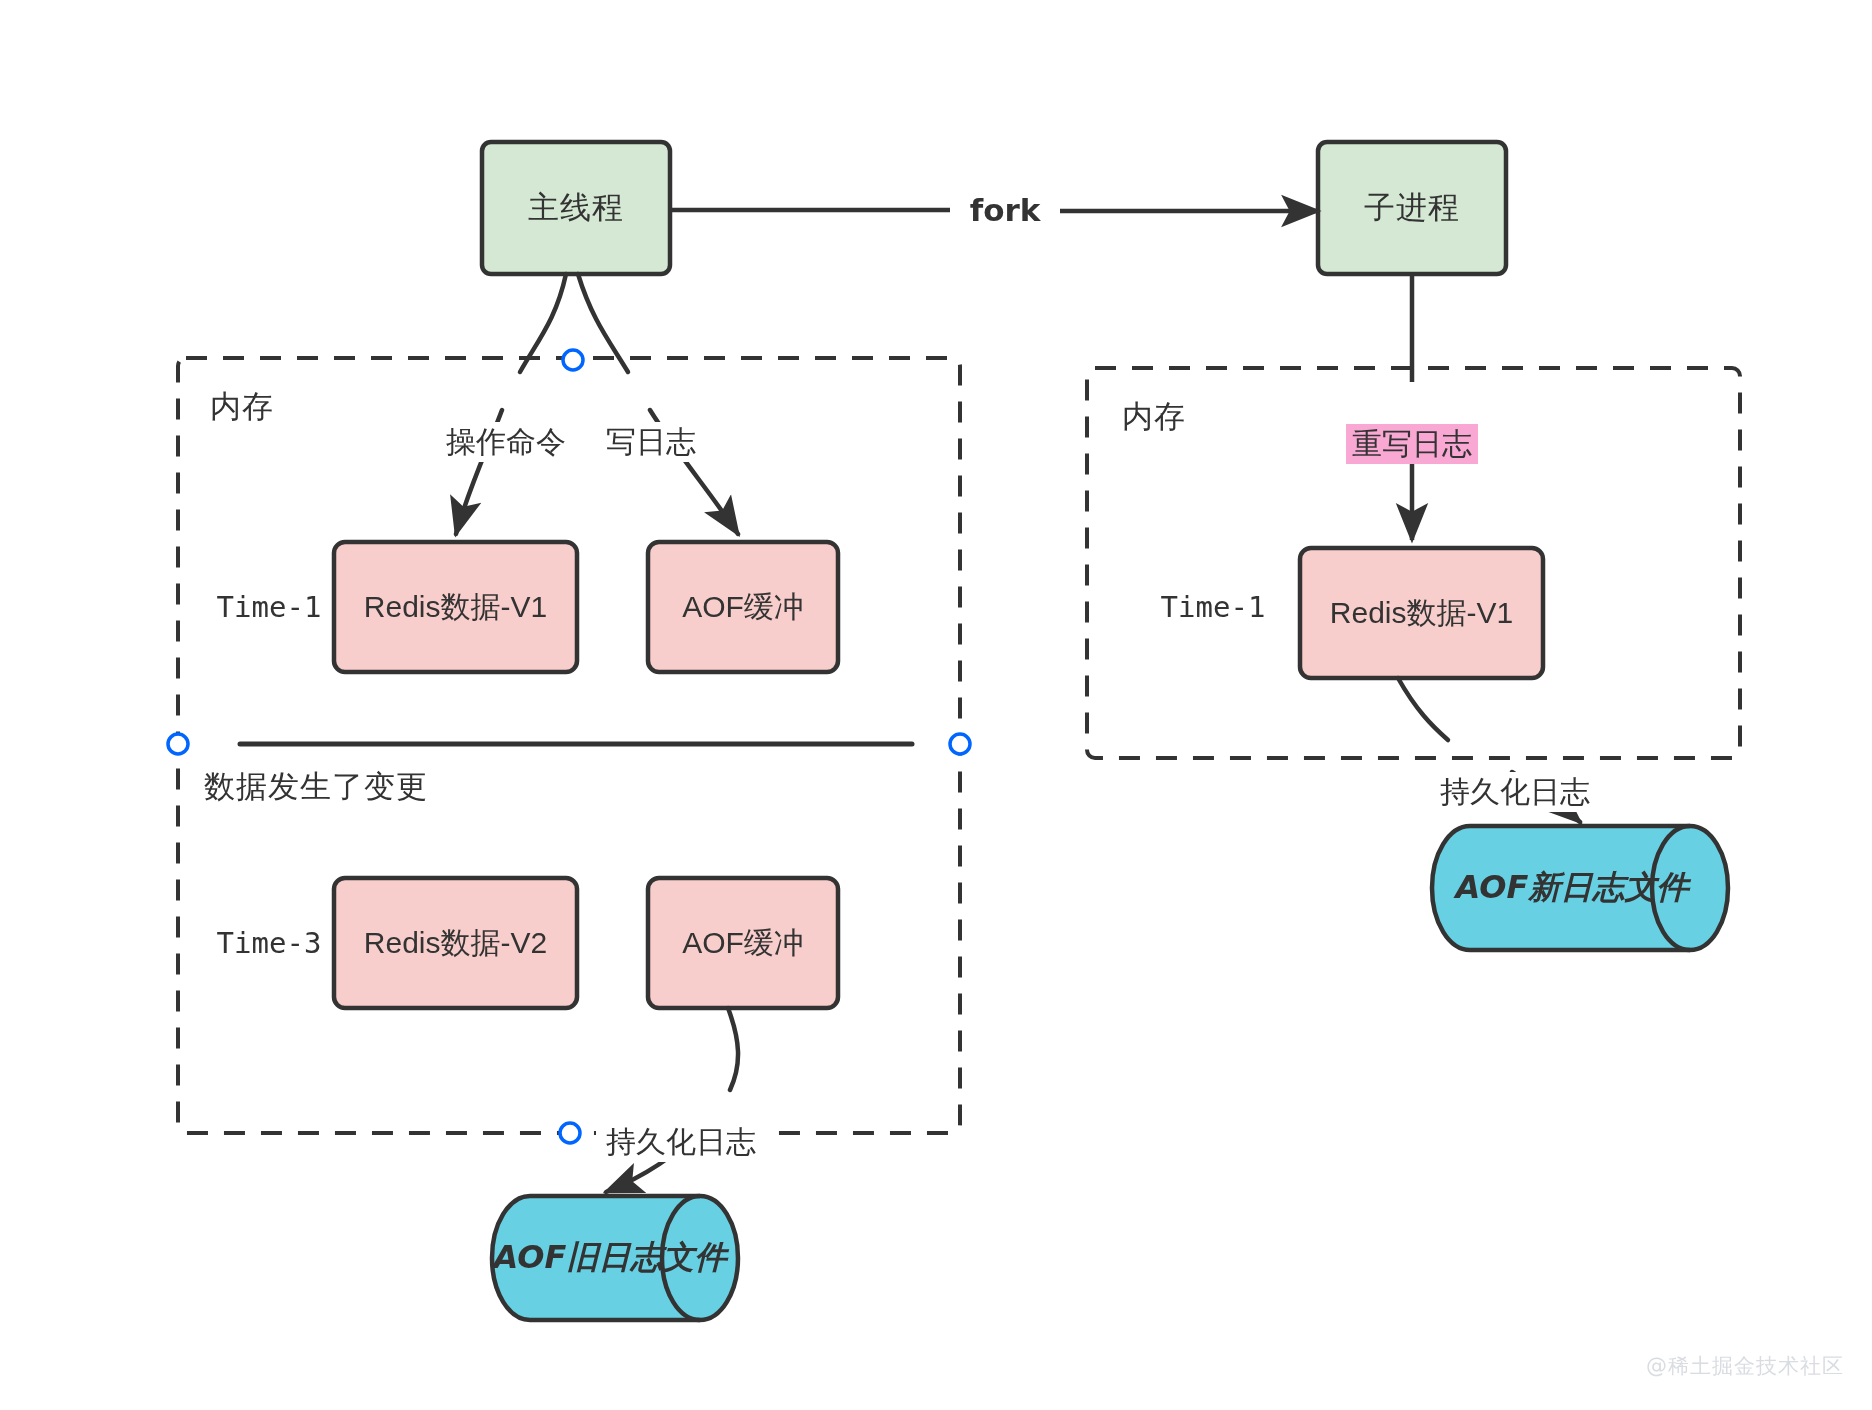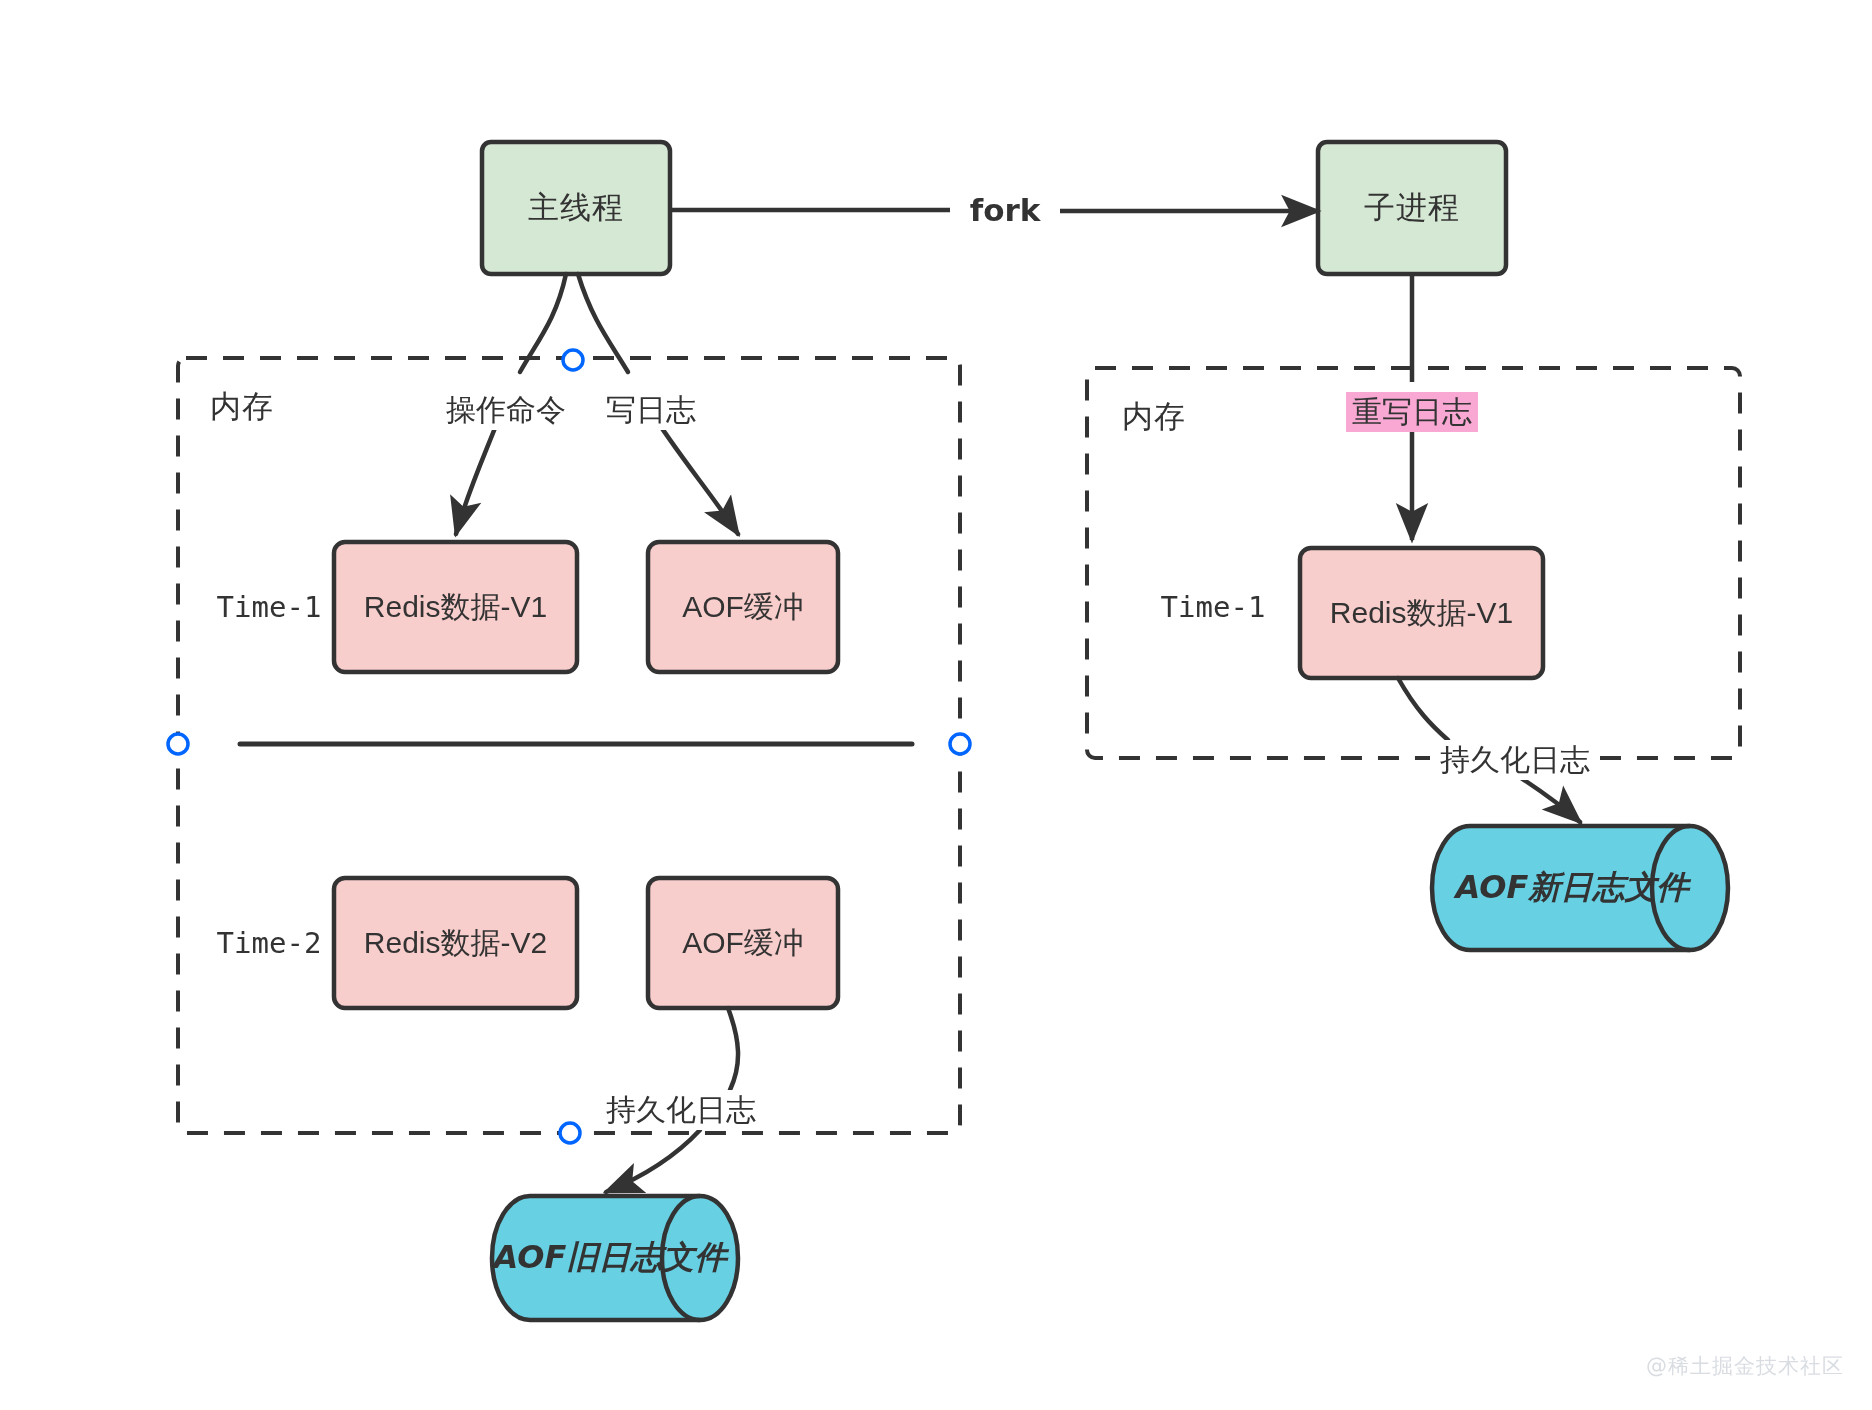--- a/index.html
+++ b/index.html
@@ -49,20 +49,21 @@
   }
   .txt-cyl {
     font-family: "DejaVu Sans", sans-serif;
     font-style: italic;
     font-weight: 600;
     font-size: 32px;
   }
   .txt-edge {
     font-family: "DejaVu Sans", sans-serif;
     font-size: 30px;
+    margin-top: 32px;
   }
   .txt-fork {
     font-family: "DejaVu Sans", sans-serif;
     font-weight: 600;
     font-size: 31px;
   }
   .watermark {
     position: absolute;
     right: 28px;
     bottom: 30px;
@@ -173,29 +174,30 @@
     <circle cx="570" cy="1133" r="10" fill="#ffffff" stroke="#0066ff" stroke-width="3.5"></circle>
   </svg>
 
   <div class="node-label txt-cjk" style="left:482px; top:142px; width:188px; height:132px;">主线程</div>
   <div class="node-label txt-cjk" style="left:1318px; top:142px; width:188px; height:132px;">子进程</div>
 
   <div class="node-label txt-cjk" style="left:210px; top:385px; width:120px; height:44px; justify-content:flex-start;">内存</div>
   <div class="node-label txt-cjk" style="left:1122px; top:395px; width:120px; height:44px; justify-content:flex-start;">内存</div>
 
   <div class="node-label txt-mono" style="left:204px; top:585px; width:130px; height:44px;">Time-1</div>
-  <div class="node-label txt-mono" style="left:204px; top:921px; width:130px; height:44px;">Time-2</div>
+  <div class="node-label txt-mono" style="left:204px; top:921px; width:130px; height:44px;">Time-3</div>
   <div class="node-label txt-mono" style="left:1148px; top:585px; width:130px; height:44px;">Time-1</div>
 
   <div class="node-label txt-box" style="left:334px; top:542px; width:243px; height:130px;">Redis数据-V1</div>
   <div class="node-label txt-box" style="left:648px; top:542px; width:190px; height:130px;">AOF缓冲</div>
   <div class="node-label txt-box" style="left:334px; top:878px; width:243px; height:130px;">Redis数据-V2</div>
   <div class="node-label txt-box" style="left:648px; top:878px; width:190px; height:130px;">AOF缓冲</div>
   <div class="node-label txt-box" style="left:1300px; top:548px; width:243px; height:130px;">Redis数据-V1</div>
 
+  <div class="node-label txt-cjk" style="left:204px; top:765px; width:300px; height:44px; justify-content:flex-start;">数据发生了变更</div>
 
   <div class="node-label txt-fork" style="left:950px; top:190px; width:110px; height:40px; background:#ffffff;">fork</div>
   <div class="node-label txt-edge" style="left:440px; top:390px; width:132px; height:40px; background:#ffffff;">操作命令</div>
   <div class="node-label txt-edge" style="left:600px; top:390px; width:102px; height:40px; background:#ffffff;">写日志</div>
   <div class="node-label txt-edge" style="left:1346px; top:392px; width:132px; height:40px; background:#f9a8d4;">重写日志</div>
   <div class="node-label txt-edge" style="left:596px; top:1090px; width:170px; height:40px; background:#ffffff;">持久化日志</div>
   <div class="node-label txt-edge" style="left:1430px; top:740px; width:170px; height:40px; background:#ffffff;">持久化日志</div>
 
   <div class="node-label txt-cyl" style="left:500px; top:1196px; width:220px; height:124px;">AOF旧日志文件</div>
   <div class="node-label txt-cyl" style="left:1452px; top:826px; width:240px; height:124px;">AOF新日志文件</div>

